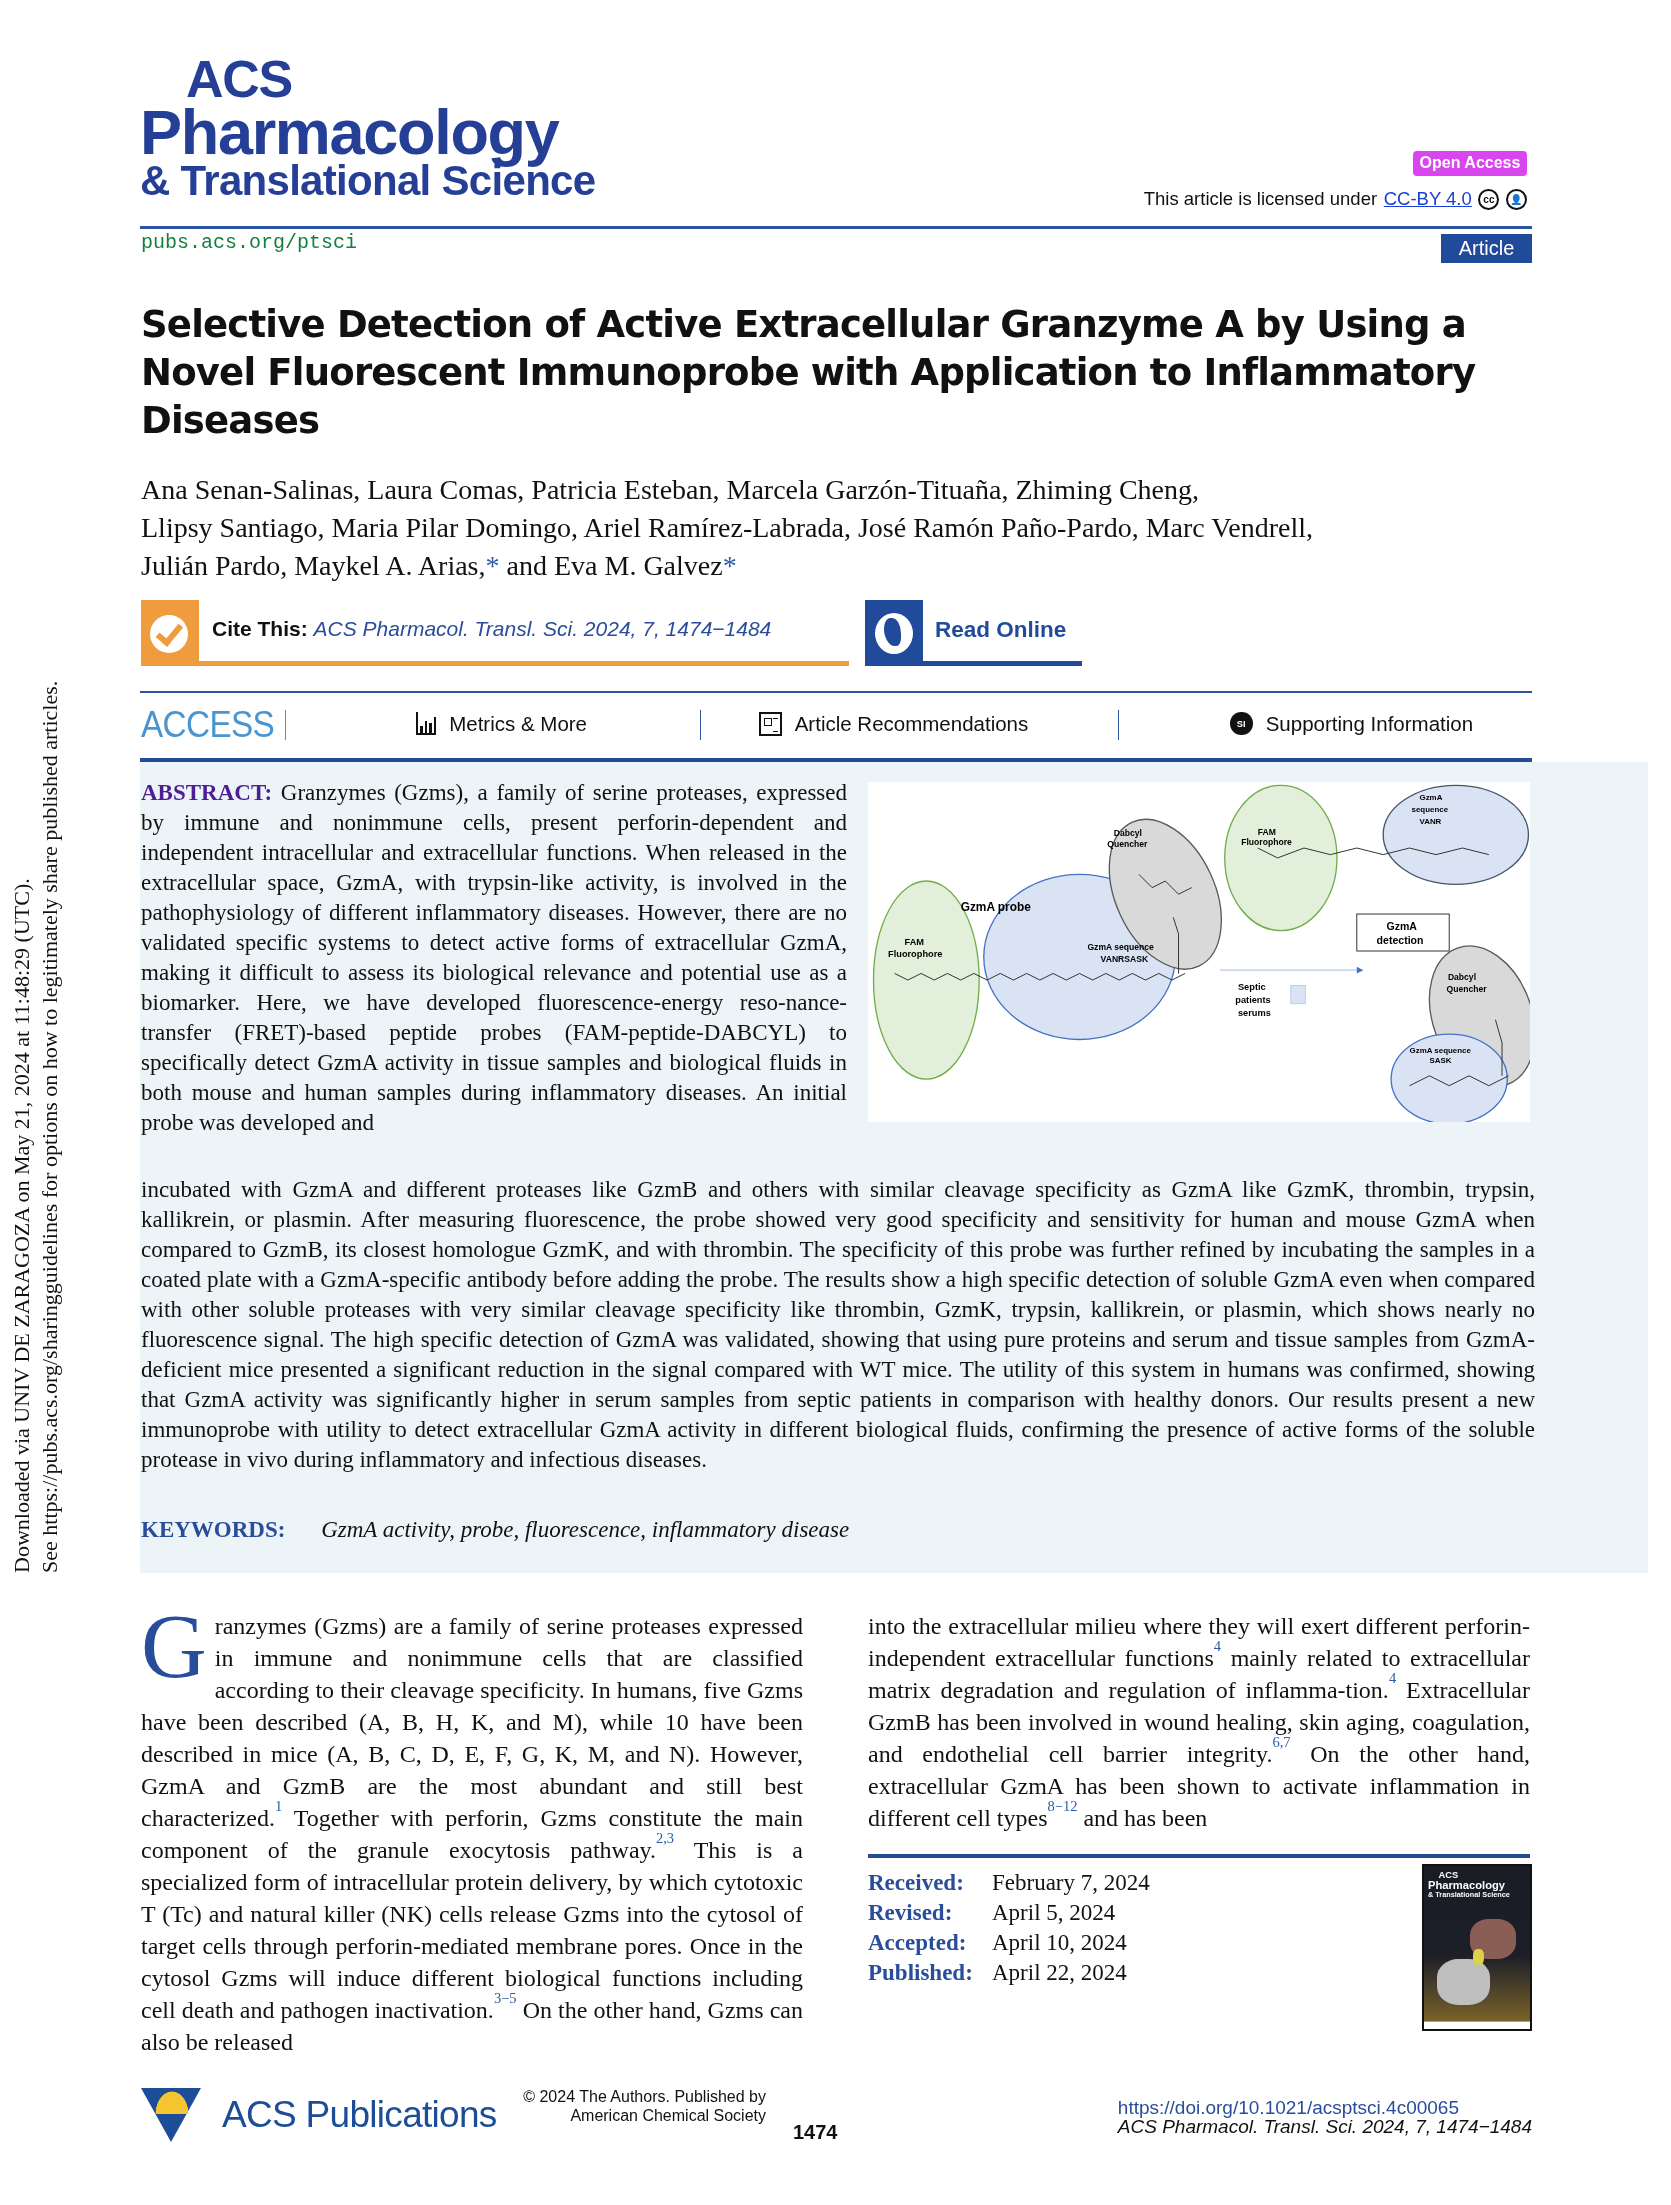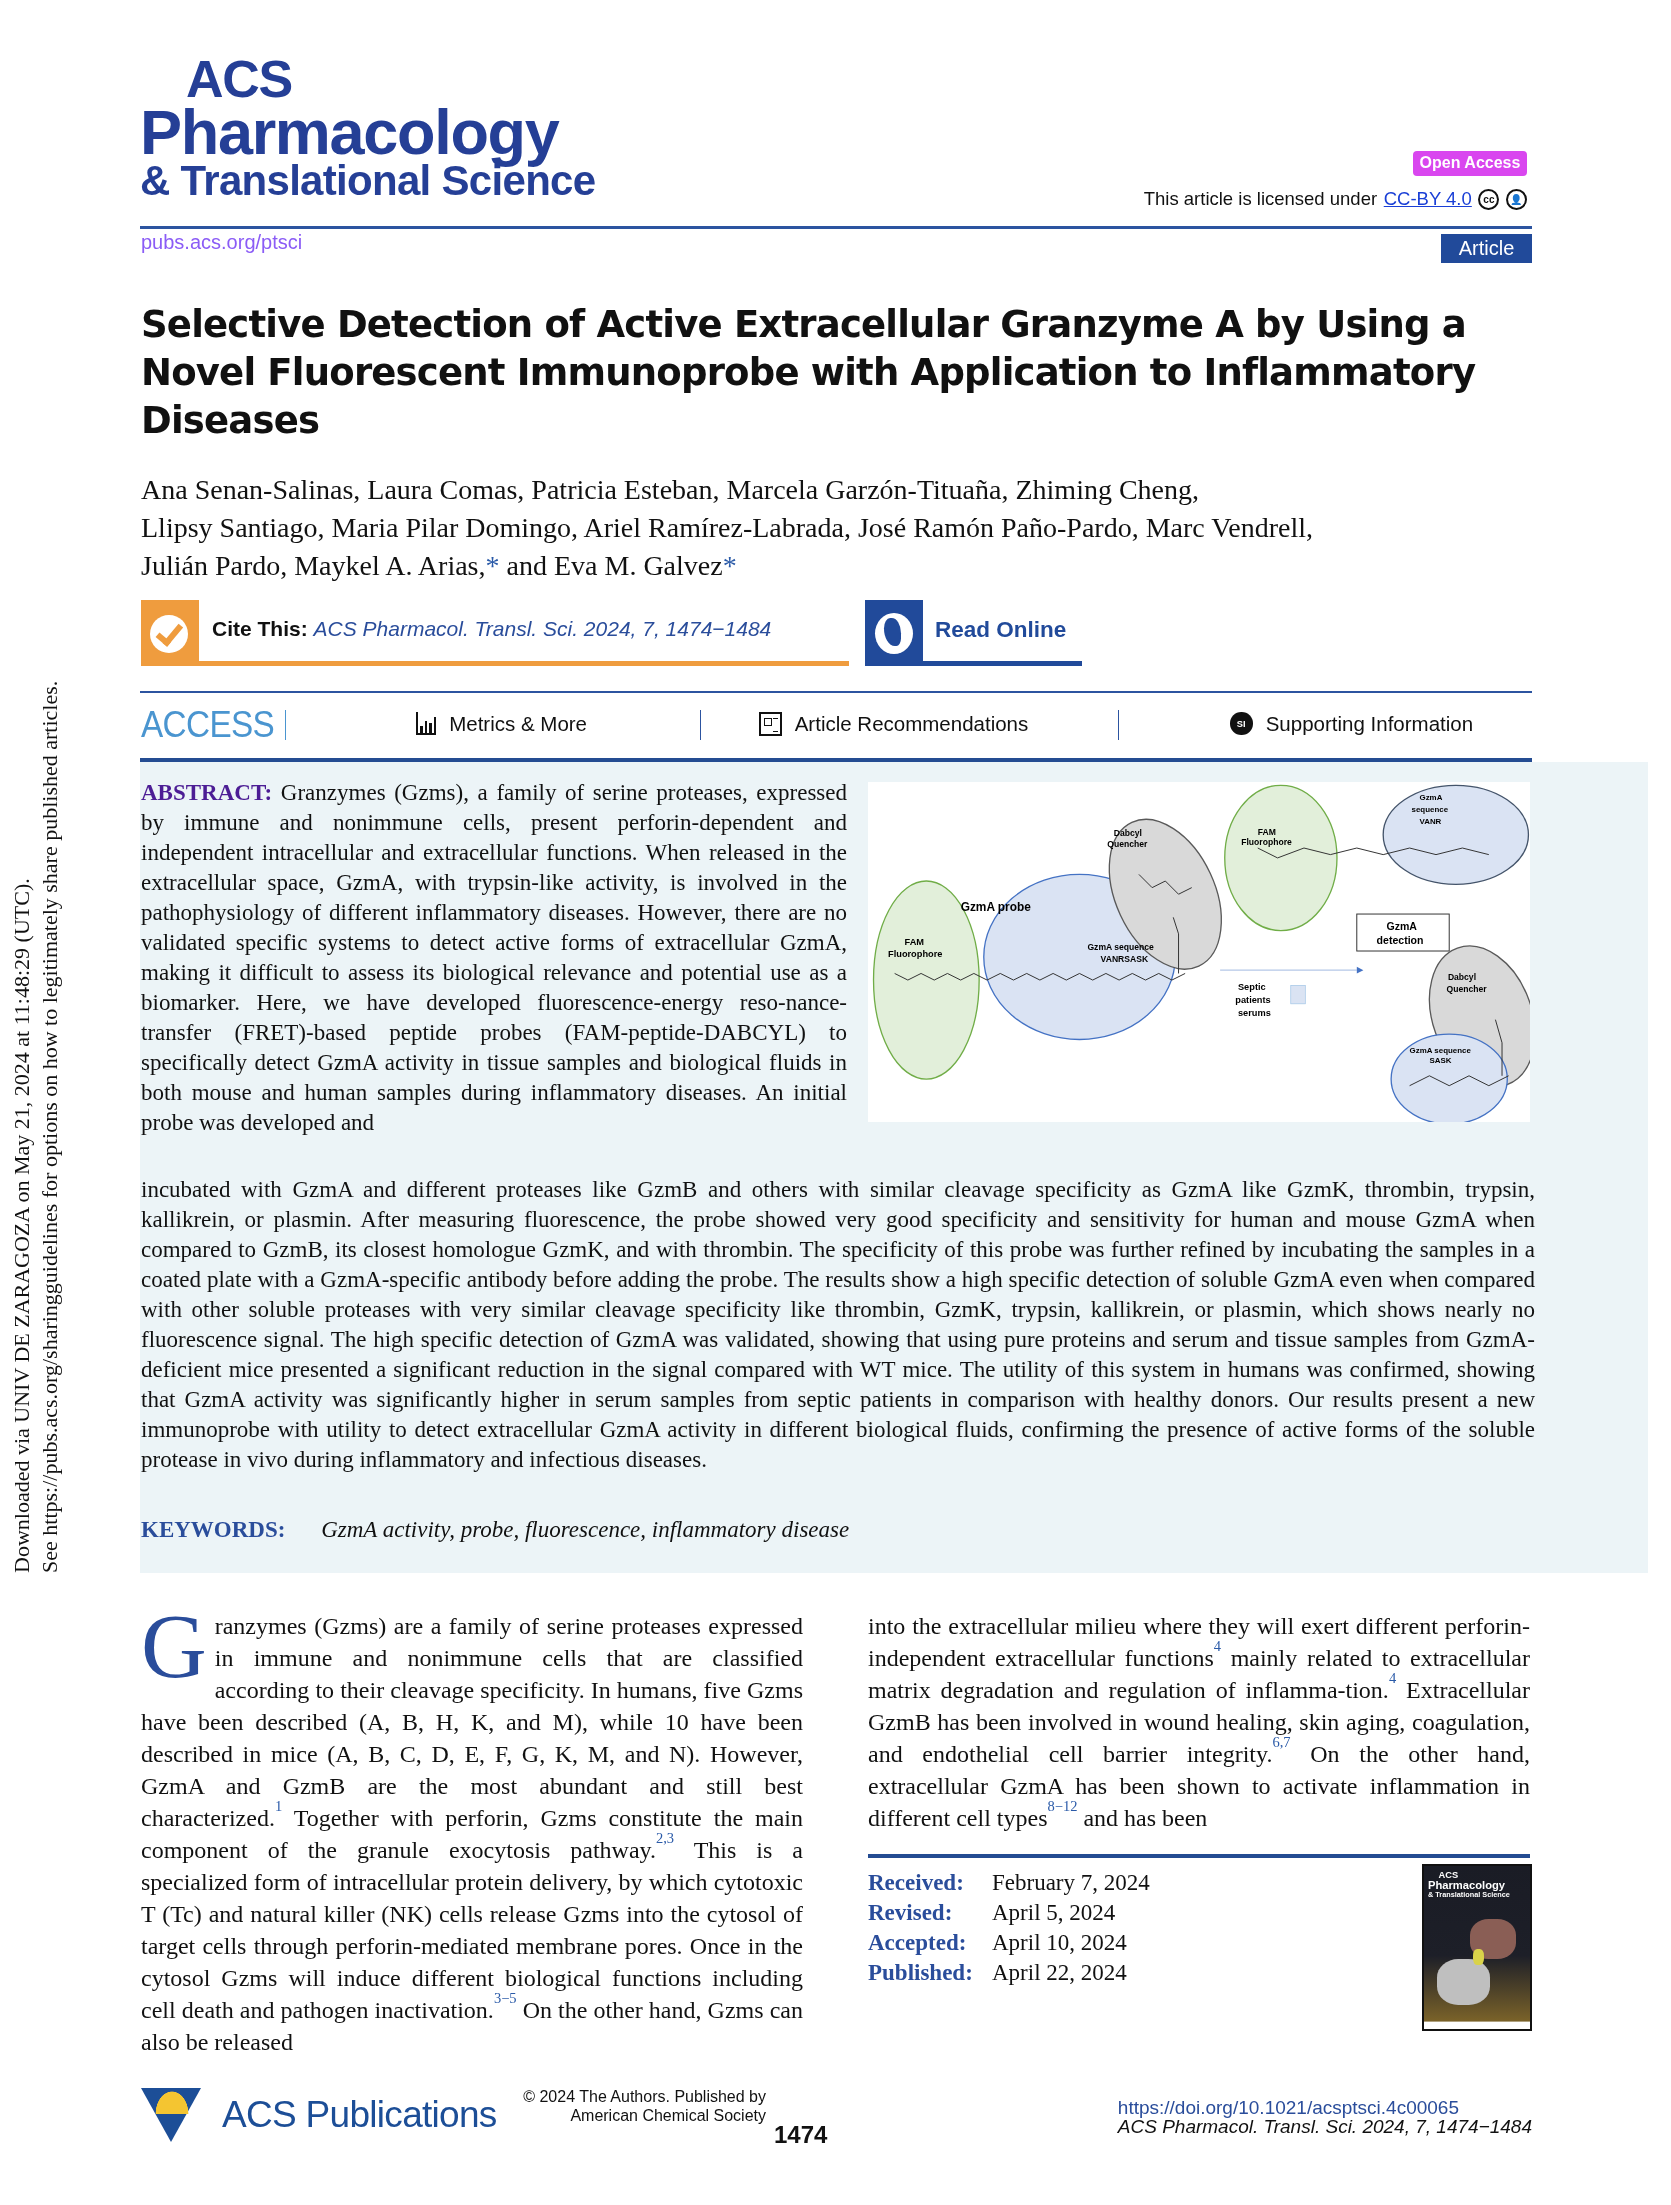--- a/index.html
+++ b/index.html
@@ -9,21 +9,21 @@
   
   .logo { left:140px; top:56px; color:#253f96; font-family:"Liberation Sans", sans-serif; font-weight:bold; line-height:0.92; letter-spacing:-1.3px; }
   .logo .l1 { font-size:52px; padding-left:46px; display:block; }
   .logo .l2 { font-size:63px; display:block; }
   .logo .l3 { font-size:42px; display:block; letter-spacing:-0.7px; }
   .oa-badge { right:145px; top:151px; background:#d946ef; color:#fff; font-family:"Liberation Sans", sans-serif; font-weight:bold; font-size:16px; padding:3.3px 6.6px; border-radius:4px; }
   .license { right:145px; top:188px; font-family:"Liberation Sans", sans-serif; font-size:18.5px; color:#111; display:flex; align-items:center; gap:6.6px; }
   .license a { color:#1a3fd6; text-decoration:underline; }
   .cc-icon { width:21px; height:21px; border:2px solid #111; border-radius:50%; display:inline-flex; align-items:center; justify-content:center; font-size:10px; font-weight:bold; box-sizing:border-box; }
   .top-rule { left:140px; top:226px; width:1392px; height:2.6px; background:#2c54a0; }
-  .url { left:141px; top:231px; font-family:Liberation Sans, sans-serif; font-size:20px; color:#8b5cf6; }
+  .url { left:141px; top:231px; font-family:Liberation Mono, monospace; font-size:20px; color:#15803d; }
   .article-tag { left:1441px; top:234px; width:91px; height:29px; background:#214a9a; color:#fff; font-family:"Liberation Sans", sans-serif; font-size:20px; display:flex; align-items:center; justify-content:center; }
 
   
   .title { left:141px; top:301px; width:1394px; font-family:"DejaVu Sans", sans-serif; font-weight:bold; font-size:37px; line-height:48px; color:#111; letter-spacing:-0.8px; }
   .authors { left:141px; top:471px; width:1394px; font-family:"Liberation Serif", serif; font-size:28px; line-height:38px; color:#111; }
   .authors .star { color:#2a5aa8; }
 
   
   .cite-box { left:141px; top:600px; width:708px; height:66px; }
   .cite-box .sq { position:absolute; left:0; top:0; width:58px; height:66px; background:#ef9c3e; }
@@ -87,21 +87,21 @@
   .cover .prot1 { position:absolute; left:46px; top:53px; width:46px; height:40px; border-radius:40%; background:#8a5e55; }
   .cover .prot2 { position:absolute; left:13.2px; top:93px; width:53px; height:46px; border-radius:40%; background:#bfbfbf; }
   .cover .y { position:absolute; left:49px; top:83px; width:10.6px; height:16px; background:#d9d24a; border-radius:40%; }
 
   
   .pubs-logo { left:141px; top:2088px; display:flex; align-items:center; gap:21px; }
   .tri { width:0; height:0; border-left:30px solid transparent; border-right:30px solid transparent; border-top:54px solid #1c4e97; position:relative; }
   .tri-top { position:absolute; left:153px; top:2088px; width:38px; height:26.4px; background:radial-gradient(ellipse at 50% 100%, #f4c531 60%, transparent 62%); }
   .pubs-text { font-family:"Liberation Sans", sans-serif; font-size:37px; color:#1c4e97; letter-spacing:-0.7px; }
   .copy { left:502px; top:2088px; width:264px; text-align:right; font-family:"Liberation Sans", sans-serif; font-size:16px; line-height:18.5px; color:#111; }
-  .pagenum { left:774px; top:2121px; font-family:"Liberation Sans", sans-serif; font-weight:bold; font-size:24px; }
+  .pagenum { left:793px; top:2121px; font-family:"Liberation Sans", sans-serif; font-weight:bold; font-size:20px; }
   .doi { right:140px; top:2099px; text-align:left; font-family:"Liberation Sans", sans-serif; font-size:19px; line-height:18.5px; }
   .doi a { color:#2a4d9b; text-decoration:none; }
   .doi i { color:#111; }
 </style>
 </head>
 <body>
 
 <div class="abs logo">
   <span class="l1">ACS</span>
   <span class="l2">Pharmacology</span>

